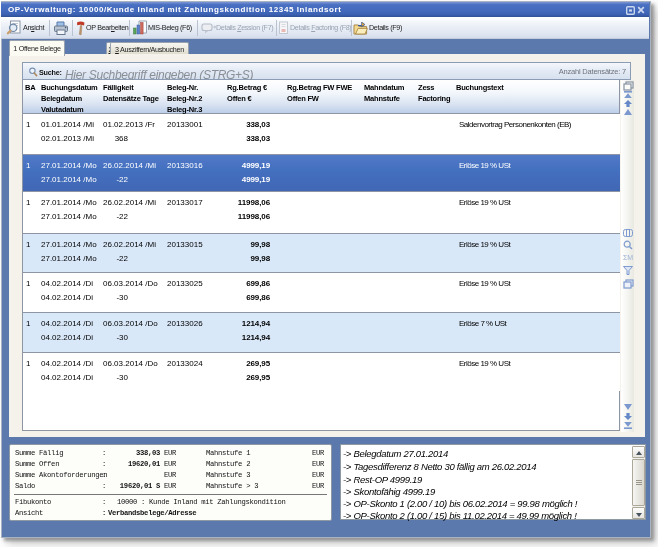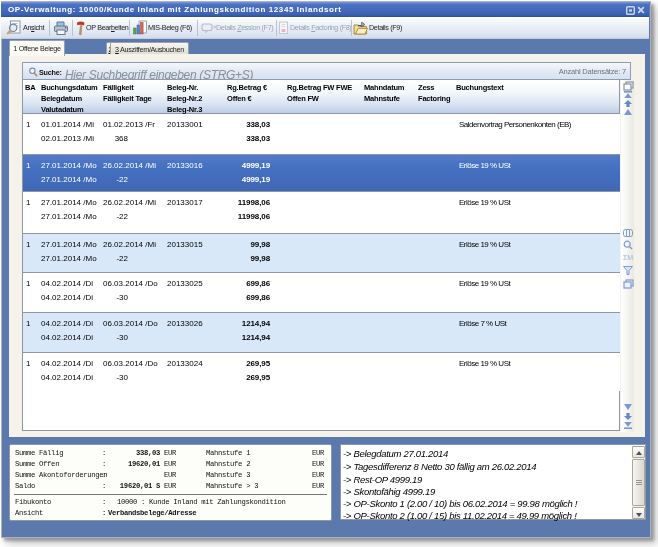--- a/index.html
+++ b/index.html
@@ -195,21 +195,21 @@
         <span style="left:80px">Fälligkeit</span>
         <span style="left:144px">Beleg-Nr.</span>
         <span style="left:204px">Rg.Betrag €</span>
         <span style="left:264px">Rg.Betrag FW  FWE</span>
         <span style="left:341px">Mahndatum</span>
         <span style="left:395px">Zess</span>
         <span style="left:433px">Buchungstext</span>
       </div>
    <div class="hl" style="top:13px">
         <span style="left:18px">Belegdatum</span>
-        <span style="left:80px">Fälligkeit Tage</span>
+        <span style="left:80px">Datensätze Tage</span>
         <span style="left:144px">Beleg-Nr.2</span>
         <span style="left:204px">Offen €</span>
         <span style="left:264px">Offen FW</span>
         <span style="left:341px">Mahnstufe</span>
         <span style="left:395px">Factoring</span>
       </div>
    <div class="hl" style="top:24px">
         <span style="left:18px">Valutadatum</span>
         <span style="left:144px">Beleg-Nr.3</span>
       </div>

